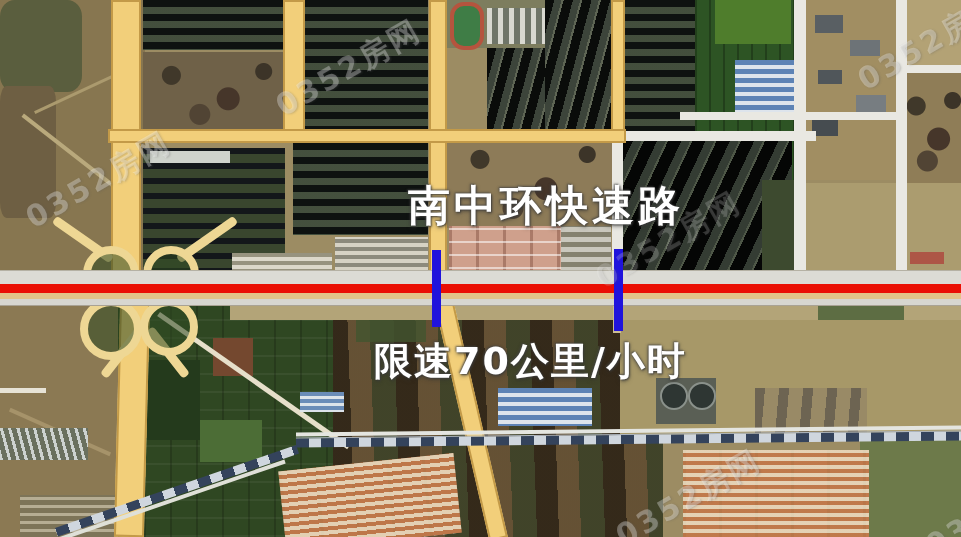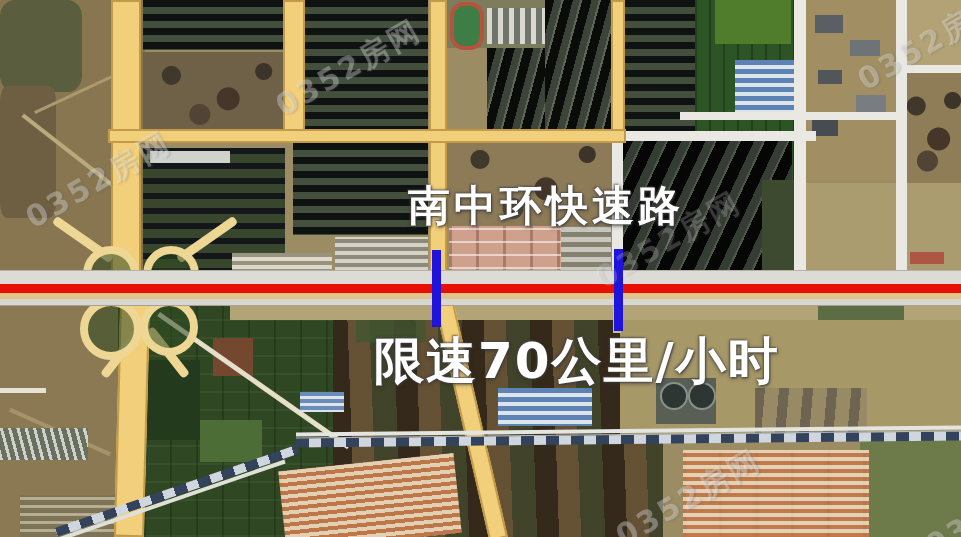--- a/index.html
+++ b/index.html
@@ -133,21 +133,21 @@
   <div class="abs" style="left:48px;top:541px;width:250px;height:4px;background:#dfe0d8;transform:rotate(-19deg);transform-origin:left top;z-index:16;"></div>
 
   <div class="abs bluefac" style="left:498px;top:388px;width:94px;height:38px;z-index:17;"></div>
   <div class="abs" style="left:300px;top:392px;width:44px;height:20px;background:repeating-linear-gradient(180deg,#6a8cb8 0 4px,#dce3ea 4px 7px);z-index:17;"></div>
 
   <div class="abs" style="left:0;top:284px;width:961px;height:9px;background:#ea0f04;z-index:20;"></div>
   <div class="abs" style="left:432px;top:250px;width:9px;height:77px;background:#2013dc;z-index:22;"></div>
   <div class="abs" style="left:614px;top:249px;width:9px;height:82px;background:#2013dc;z-index:22;"></div>
 
   <div class="lbl" style="left:408px;top:178px;font-size:42px;letter-spacing:4px;">南中环快速路</div>
-  <div class="lbl" style="left:374px;top:328px;font-size:50px;letter-spacing:2px;">限速70公里/小时</div>
+  <div class="lbl" style="left:374px;top:336px;font-size:38px;letter-spacing:2px;">限速70公里/小时</div>
 
   <div class="wm" style="left:18px;top:160px;">0352房网</div>
   <div class="wm" style="left:268px;top:48px;">0352房网</div>
   <div class="wm" style="left:850px;top:22px;">0352房网</div>
   <div class="wm" style="left:588px;top:220px;opacity:.6;">0352房网</div>
   <div class="wm" style="left:608px;top:478px;">0352房网</div>
   <div class="wm" style="left:918px;top:488px;">0352房网</div>
 
 </div>
 

